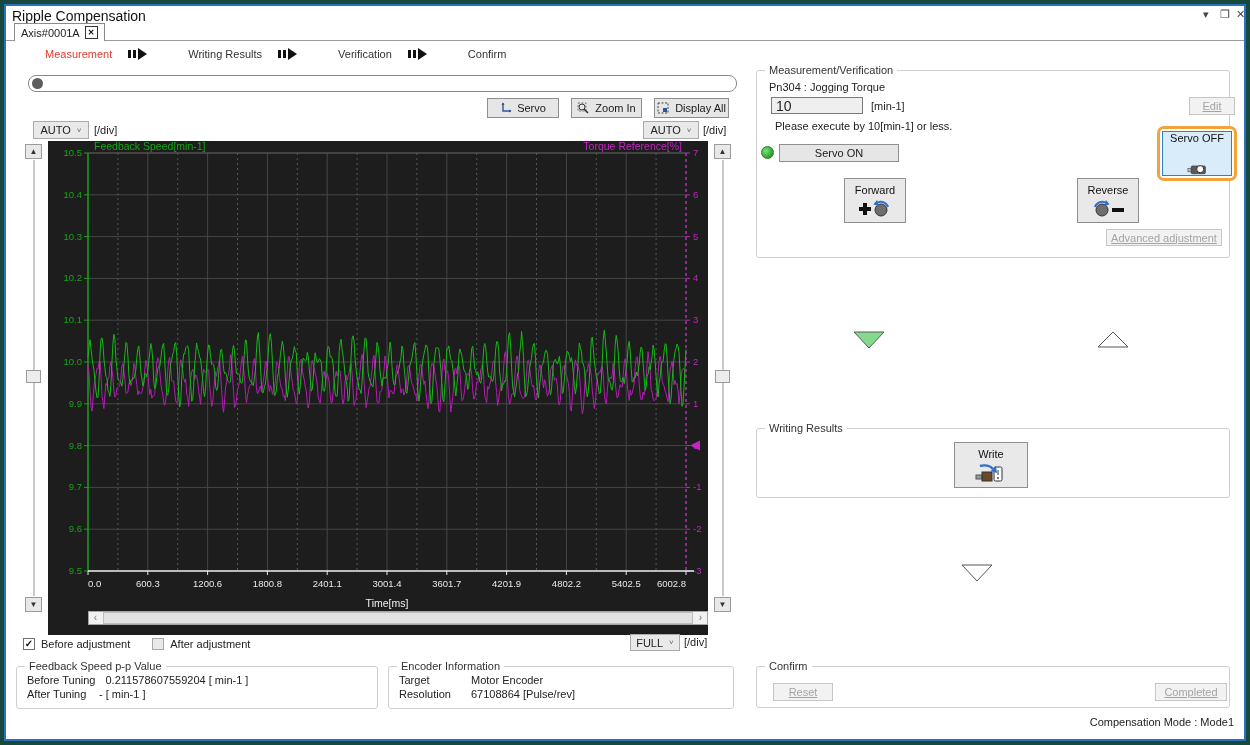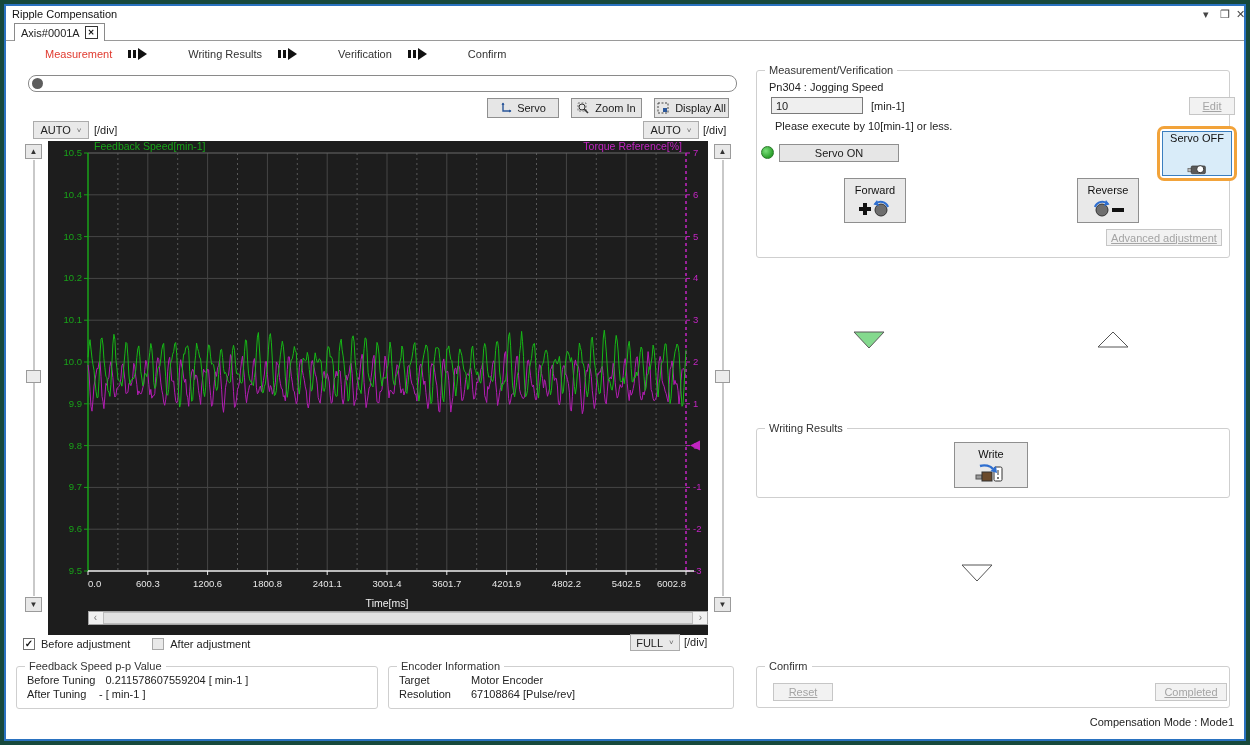--- a/index.html
+++ b/index.html
@@ -1,20 +1,20 @@
 <!DOCTYPE html>
 <html><head>
 <meta charset="utf-8">
 <style>
   html,body{margin:0;padding:0;}
   body{font-family:"Liberation Sans",sans-serif;font-size:11px;color:#222;background:#0f3d32;}
   .stage{position:relative;width:1250px;height:745px;background:#17493c;overflow:hidden;}
   .win{position:absolute;left:4px;top:4px;right:4px;bottom:4px;border:2px solid #2a72c0;background:#ffffff;}
   .abs{position:absolute;}
-  .title{left:6px;top:2px;font-size:11px;color:#111;}
+  .title{left:6px;top:2px;font-size:14px;color:#111;}
   .winctl{top:2px;color:#444;font-size:11px;cursor:default;}
   
   .tab{left:8px;top:17px;height:17px;border:1px solid #8a8a8a;border-bottom:none;background:#fff;display:flex;align-items:center;gap:5px;padding:0 6px;z-index:2;}
   .tab .close{width:11px;height:11px;border:1px solid #333;display:flex;align-items:center;justify-content:center;font-size:8px;font-weight:bold;color:#111;line-height:1;}
   .tabline{left:0;top:34px;right:0;height:0;border-top:1px solid #9a9a9a;}
   
   .steps{left:14px;top:42px;display:flex;align-items:center;gap:16px;}
   .step{color:#333;padding-left:25px;}
   .step.active{color:#e03a2f;}
   .steparrow{display:inline-flex;align-items:center;gap:2px;}
@@ -47,21 +47,21 @@
   .group{border:1px solid #cfcfcf;border-radius:3px;box-sizing:border-box;}
   .group .legend{position:absolute;top:-7px;left:8px;background:#fff;padding:0 4px;color:#333;}
   
   .servooff-hl{border:3px solid #f2a33a;border-radius:7px;box-sizing:border-box;padding:2px;background:#fff;}
   .servooff-btn{width:100%;height:100%;background:#d9ecf9;border:1px solid #3a7ebf;box-sizing:border-box;display:flex;flex-direction:column;align-items:center;justify-content:center;gap:20px;font-size:11px;color:#111;}
   .bigbtn{display:flex;flex-direction:column;align-items:center;justify-content:center;gap:3px;background:#e9e9e9;border:1px solid #8f8f8f;box-sizing:border-box;font-size:11px;color:#111;}
   .lamp{width:13px;height:13px;border-radius:50%;background:radial-gradient(circle at 35% 35%, #7be07b, #2ca02c 70%);border:1px solid #2a7a2a;box-sizing:border-box;}
   .flowtri{display:block;}
   .kv{display:flex;gap:10px;}
   .kv .k{min-width:62px;}
-  input.jog{background:#efefef;border:1px solid #7a7a7a;font-size:11px;padding:1px 4px;box-sizing:border-box;font-family:"Liberation Sans",sans-serif;color:#222;}
+  input.jog{background:#efefef;border:1px solid #7a7a7a;font-size:14px;padding:1px 4px;box-sizing:border-box;font-family:"Liberation Sans",sans-serif;color:#222;}
   .footer-mode{color:#222;}
 </style>
 </head>
 <body>
 
 <div class="stage">
  <div class="win">
 
   <div class="abs title">Ripple Compensation</div>
   <div class="abs winctl" style="left:1197px;">▾</div>
@@ -302,21 +302,21 @@
       <span>Motor Encoder</span>
     </div>
     <div class="kv" style="margin:2px 0 0 10px;">
       <span class="k">Resolution</span>
       <span>67108864 [Pulse/rev]</span>
     </div>
   </div>
 
   <div class="abs group" style="left:750px;top:64px;width:474px;height:188px;">
     <span class="legend">Measurement/Verification</span>
-    <div class="abs" style="left:12px;top:10px;">Pn304 : Jogging Speed</div>
+    <div class="abs" style="left:12px;top:10px;">Pn304 : Jogging Torque</div>
     <input class="abs jog" style="left: 14px; top: 26px; width: 92px; height: 17px;" value="10">
     <div class="abs" style="left:114px;top:29px;">[min-1]</div>
     <div class="abs btn disabled" style="left:432px;top:26px;width:46px;height:18px;">Edit</div>
     <div class="abs" style="left:18px;top:49px;">Please execute by 10[min-1] or less.</div>
     <div class="abs lamp" style="left:4px;top:75px;"></div>
     <div class="abs btn" style="left:22px;top:73px;width:120px;height:18px;">Servo ON</div>
 
     <div class="abs servooff-hl" style="left:400px;top:55px;width:80px;height:55px;">
       <div class="servooff-btn">
         <span>Servo OFF</span>

